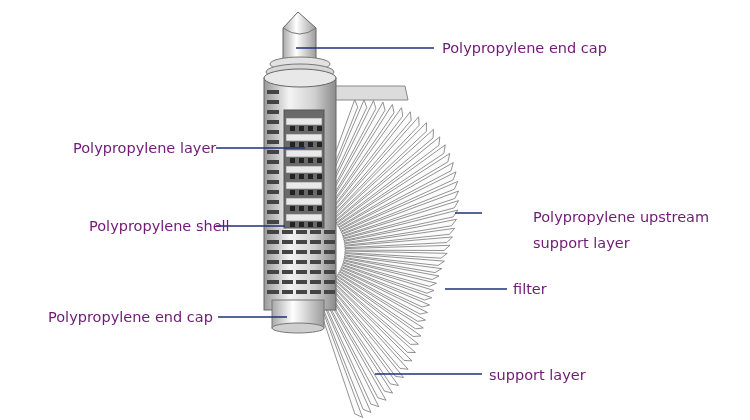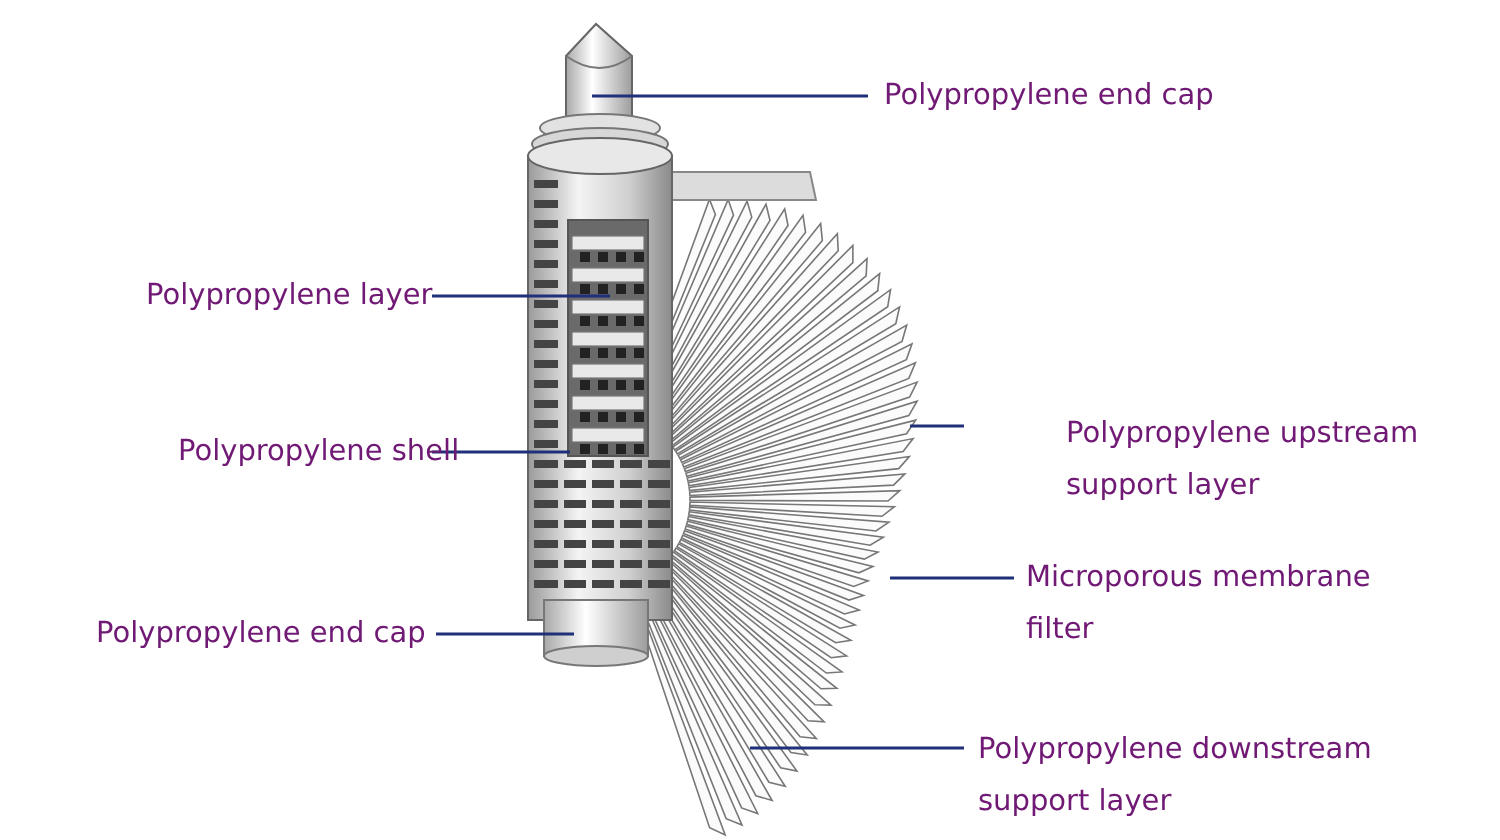--- a/index.html
+++ b/index.html
@@ -203,19 +203,17 @@
   <div>Polypropylene shell</div>
 </div>
 <div class="label" style="left:48px; top:304px;">
   <div>Polypropylene end cap</div>
 </div>
 <div class="label" style="left:489px; top:204px;margin-left:44px;">
   <div>Polypropylene upstream</div>
   <div>support layer</div>
 </div>
 <div class="label" style="left:513px; top:276px;">
-  <div>Microporous membrane</div>
   <div>filter</div>
 </div>
 <div class="label" style="left:489px; top:362px;">
-  <div>Polypropylene downstream</div>
   <div>support layer</div>
 </div>
 
 </body></html>

